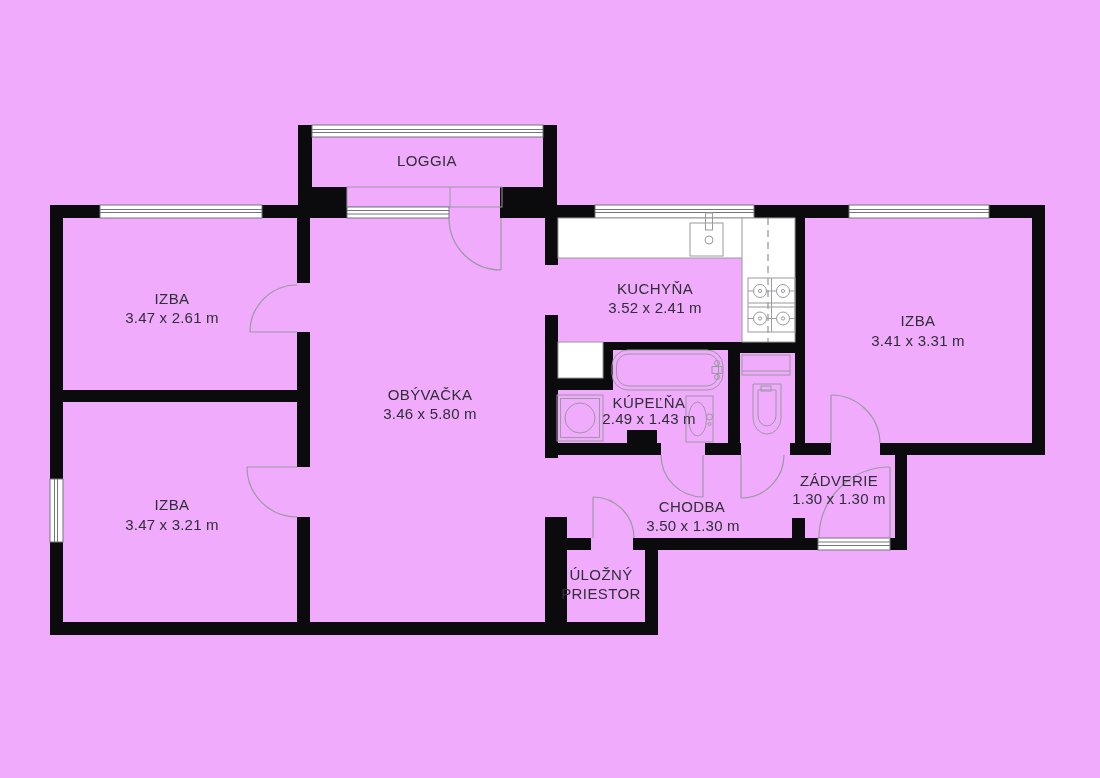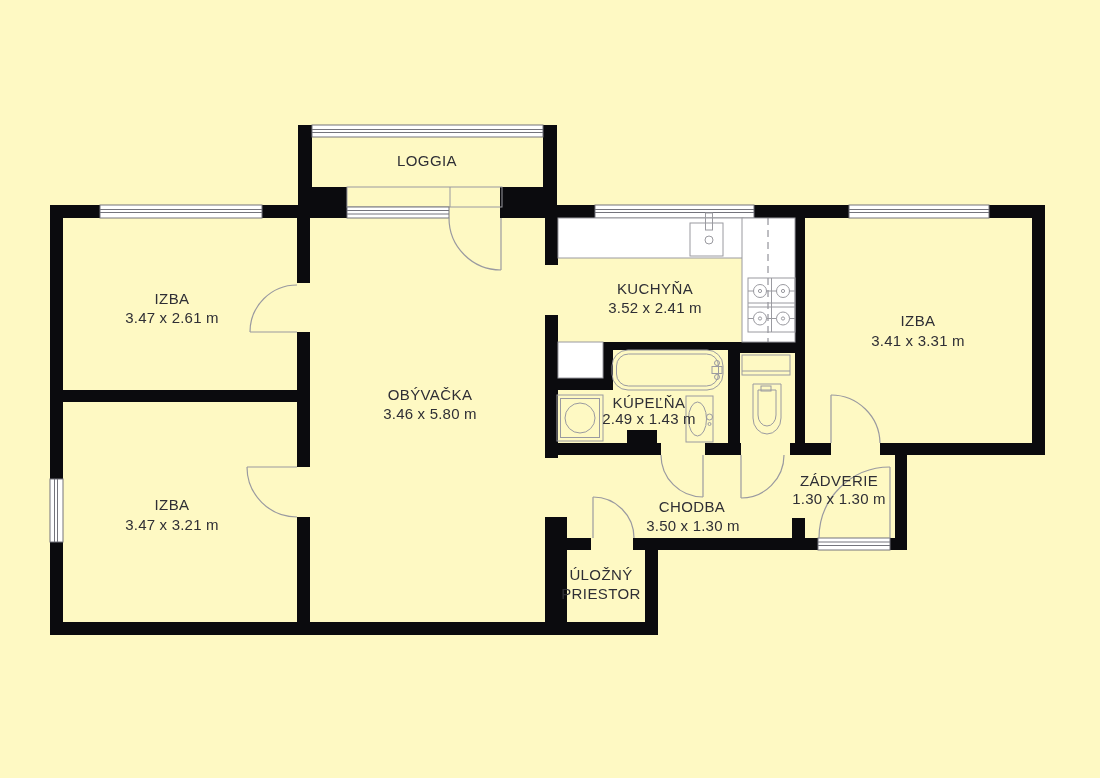--- a/index.html
+++ b/index.html
@@ -1,17 +1,17 @@
 <!DOCTYPE html>
 <html><head>
 <meta charset="utf-8">
 <style>
   html,body{margin:0;padding:0;background:#ffffff;}
   .plan-wrap{
-    width:1100px;height:778px;position:relative;background:#fef9c3;
+    width:1100px;height:778px;position:relative;background:#f0abfc;
     font-family:"Liberation Sans", sans-serif;
   }
   svg{display:block;}
   .wall{fill:#0b0b0e;stroke:none;}
   .win{fill:#ffffff;stroke:#74747c;stroke-width:1;}
   .winline{stroke:#74747c;stroke-width:1;fill:none;}
   .thin{stroke:#9a9aa0;stroke-width:1;fill:none;}
   .thinf{stroke:#9a9aa0;stroke-width:1;fill:#ffffff;}
   .door{stroke:#9a9aa0;stroke-width:1.2;fill:none;}
   .dash{stroke:#7d7d85;stroke-width:1;fill:none;stroke-dasharray:7 5;}

